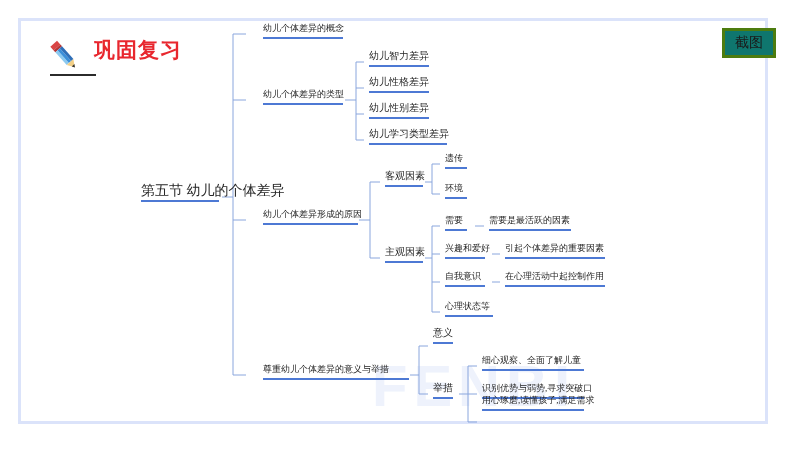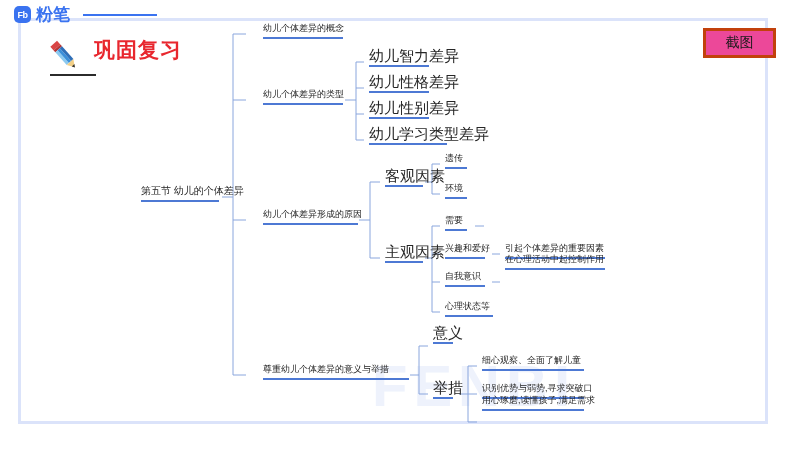--- a/index.html
+++ b/index.html
@@ -57,23 +57,23 @@
     font-family:"DejaVu Sans",sans-serif;
     letter-spacing:1px;
   }
   #title-underline{
     position:absolute;left:50px;top:74px;width:46px;height:1.5px;
     background:#2b2b2b;z-index:6;
   }
   
   #capture-btn{
     position:absolute;right:24px;top:28px;
-    width:73px;height:30px;
-    border:3px solid #c2410c;
-    background:#ec4899;
+    width:54px;height:30px;
+    border:3px solid #4d7c0f;
+    background:#0f766e;
     display:flex;align-items:center;justify-content:center;
     font-size:14px;color:#1a1a1a;
     font-family:"DejaVu Sans",sans-serif;
     box-sizing:border-box;
     z-index:7;cursor:pointer;
   }
   
   #watermark{
     position:absolute;left:372px;top:352px;
     font-size:58px;font-weight:bold;
@@ -90,48 +90,43 @@
     white-space:nowrap;z-index:1;
     font-family:"Liberation Sans",sans-serif;
     user-select:none;
   }
   
   #map{position:absolute;left:0;top:0;width:800px;height:450px;z-index:3;}
   #links{position:absolute;left:0;top:0;width:800px;height:450px;z-index:2;}
   .node{
     position:absolute;
     white-space:nowrap;
-    font-family:Liberation Sans, sans-serif;
+    font-family:Liberation Serif, serif;
     color:#262626;
     padding:0 4px 3px 4px;
     box-sizing:border-box;
   }
   .node .cap{display:block;line-height:14px;}
   .node .bar{
     display:block;height:1.6px;background:#4d79d4;margin-top:2px;
   }
-  .lvl1{font-size:10px;}
+  .lvl1{font-size:14px;}
   .lvl2{font-size:9px;}
-  .lvl3{font-size:15px;}
+  .lvl3{font-size:10px;}
   .lvl4{font-size:9px;}
 </style>
 </head>
 <body>
 
 <div id="slide">
 
   <div id="frame"></div>
 
   <div id="watermark">FENBI</div>
 
-  <div id="brand">
-    <div id="brand-mark">Fb</div>
-    <div id="brand-name">粉笔</div>
-    <div id="brand-rule"></div>
-  </div>
 
   <div id="title-row">
     <svg id="pencil" viewBox="0 0 40 40">
       <g transform="rotate(-42 20 20)">
         <rect x="16" y="4" width="9" height="5" fill="#d94545"></rect>
         <rect x="16" y="9" width="9" height="2.5" fill="#b53636"></rect>
         <rect x="16" y="11.5" width="3" height="17" fill="#8cc9ef"></rect>
         <rect x="19" y="11.5" width="3" height="17" fill="#3a8fd9"></rect>
         <rect x="22" y="11.5" width="3" height="17" fill="#2f6fb8"></rect>
         <polygon points="16,28.5 25,28.5 20.5,35.5" fill="#f2cf86"></polygon>
@@ -267,25 +262,29 @@
     </div>
     <div class="node lvl4" style="left:441px;top:269px;width:48px;">
       <span class="cap">自我意识</span>
       <span class="bar"></span>
     </div>
     <div class="node lvl4" style="left:441px;top:299px;width:56px;">
       <span class="cap">心理状态等</span>
       <span class="bar"></span>
     </div>
 
+    <div class="node lvl4" style="left:485px;top:213px;width:90px;">
+      <span class="cap">需要是最活跃的因素</span>
+      <span class="bar"></span>
+    </div>
     <div class="node lvl4" style="left:501px;top:241px;width:108px;">
       <span class="cap">引起个体差异的重要因素</span>
       <span class="bar"></span>
     </div>
-    <div class="node lvl4" style="left:501px;top:252px;width:108px;">
+    <div class="node lvl4" style="left:501px;top:269px;width:108px;">
       <span class="cap">在心理活动中起控制作用</span>
       <span class="bar"></span>
     </div>
 
     <div class="node lvl3" style="left:429px;top:326px;width:28px;">
       <span class="cap">意义</span>
       <span class="bar"></span>
     </div>
     <div class="node lvl3" style="left:429px;top:381px;width:28px;">
       <span class="cap">举措</span>

